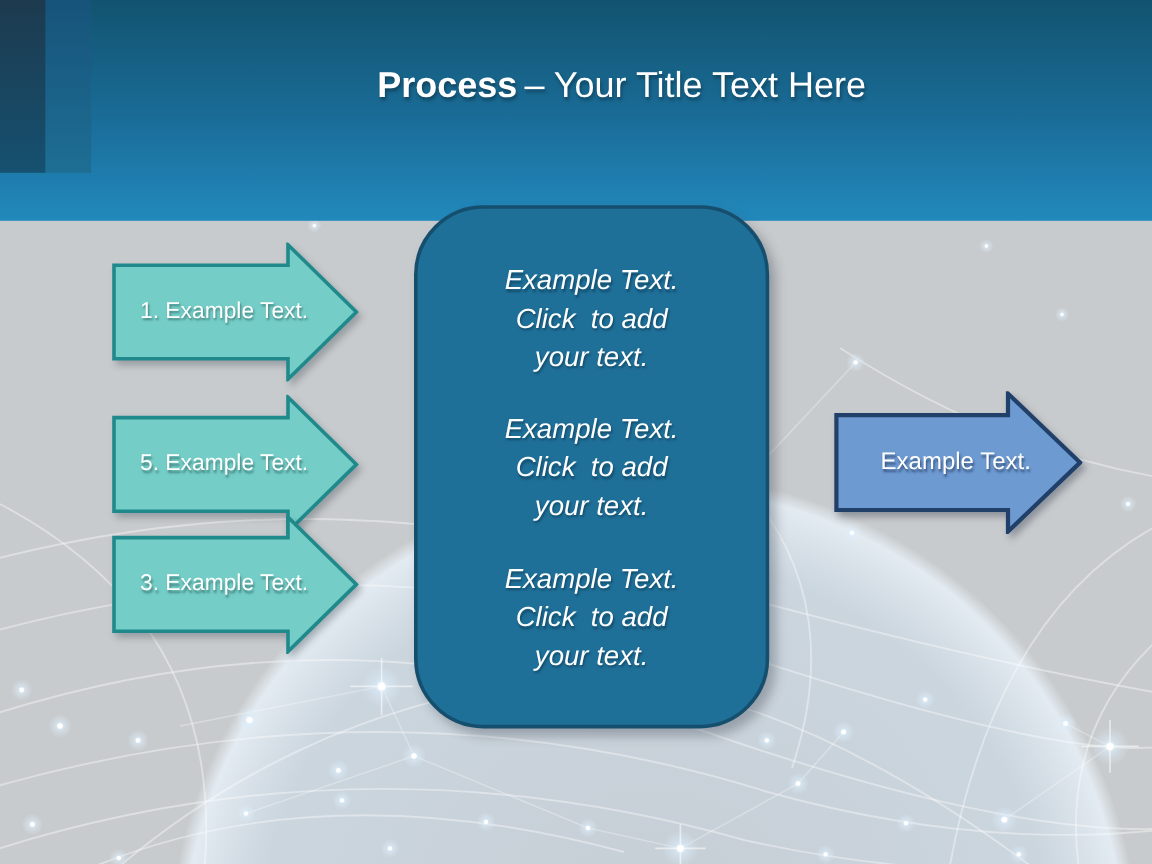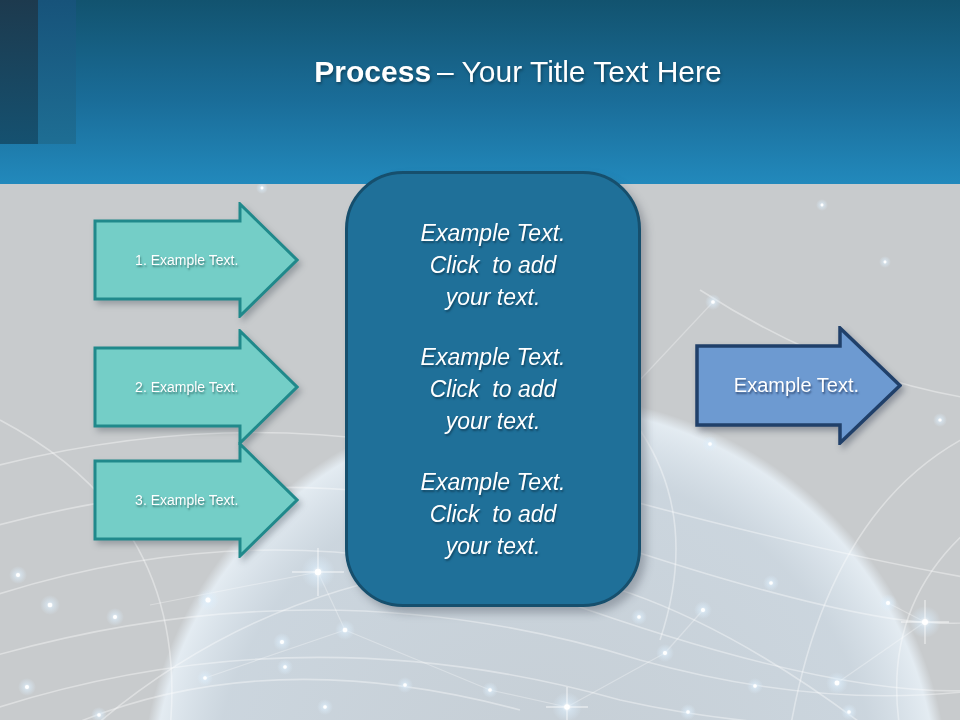--- a/index.html
+++ b/index.html
@@ -26,26 +26,26 @@
   .title-rest{font-weight:normal;margin-left:6px;}
   
   .bg-art{position:absolute;left:0;top:144px;width:960px;height:576px;}
   
   .arrow{position:absolute;width:206px;height:116px;
     filter:drop-shadow(3px 4px 3px rgba(60,72,82,0.35));}
   .arrow svg{display:block;width:206px;height:116px;}
   .arrow .label{
     position:absolute;left:0;right:9%;top:19px;bottom:19px;
     display:flex;align-items:center;justify-content:center;
-    color:#ffffff;font-size:14px;white-space:pre;
+    color:#ffffff;font-size:19px;white-space:pre;
     text-shadow:1px 2px 2px rgba(20,60,60,0.55);
   }
   .arrow-1{left:93px;top:202px;}
   .arrow-2{left:93px;top:329px;}
-  .arrow-3{left:93px;top:442px;}
+  .arrow-3{left:93px;top:429px;}
   .arrow-right{left:695px;top:326px;width:207px;height:119px;
     filter:drop-shadow(3px 4px 3px rgba(50,60,80,0.4));}
   .arrow-right svg{width:207px;height:119px;}
   .arrow-right .label{right:2%;font-size:20px;
     text-shadow:1px 2px 2px rgba(20,35,70,0.6);}
   
   .panel{
     position:absolute;left:345px;top:171px;width:296px;height:436px;
     box-sizing:border-box;border-radius:58px;
     background:#1f7099;border:3px solid #164f6d;
@@ -205,21 +205,21 @@
     <svg viewBox="0 0 206 116">
       <polygon points="2,19 147,19 147,2 204,58 147,114 147,97 2,97" fill="#74cec7" stroke="#20898b" stroke-width="3" stroke-linejoin="miter"></polygon>
     </svg>
     <div class="label">1. Example Text.</div>
   </div>
 
   <div class="arrow arrow-2">
     <svg viewBox="0 0 206 116">
       <polygon points="2,19 147,19 147,2 204,58 147,114 147,97 2,97" fill="#74cec7" stroke="#20898b" stroke-width="3" stroke-linejoin="miter"></polygon>
     </svg>
-    <div class="label">2. Example Text.</div>
+    <div class="label">5. Example Text.</div>
   </div>
 
   <div class="arrow arrow-3">
     <svg viewBox="0 0 206 116">
       <polygon points="2,19 147,19 147,2 204,58 147,114 147,97 2,97" fill="#74cec7" stroke="#20898b" stroke-width="3" stroke-linejoin="miter"></polygon>
     </svg>
     <div class="label">3. Example Text.</div>
   </div>
 
   <div class="panel">

